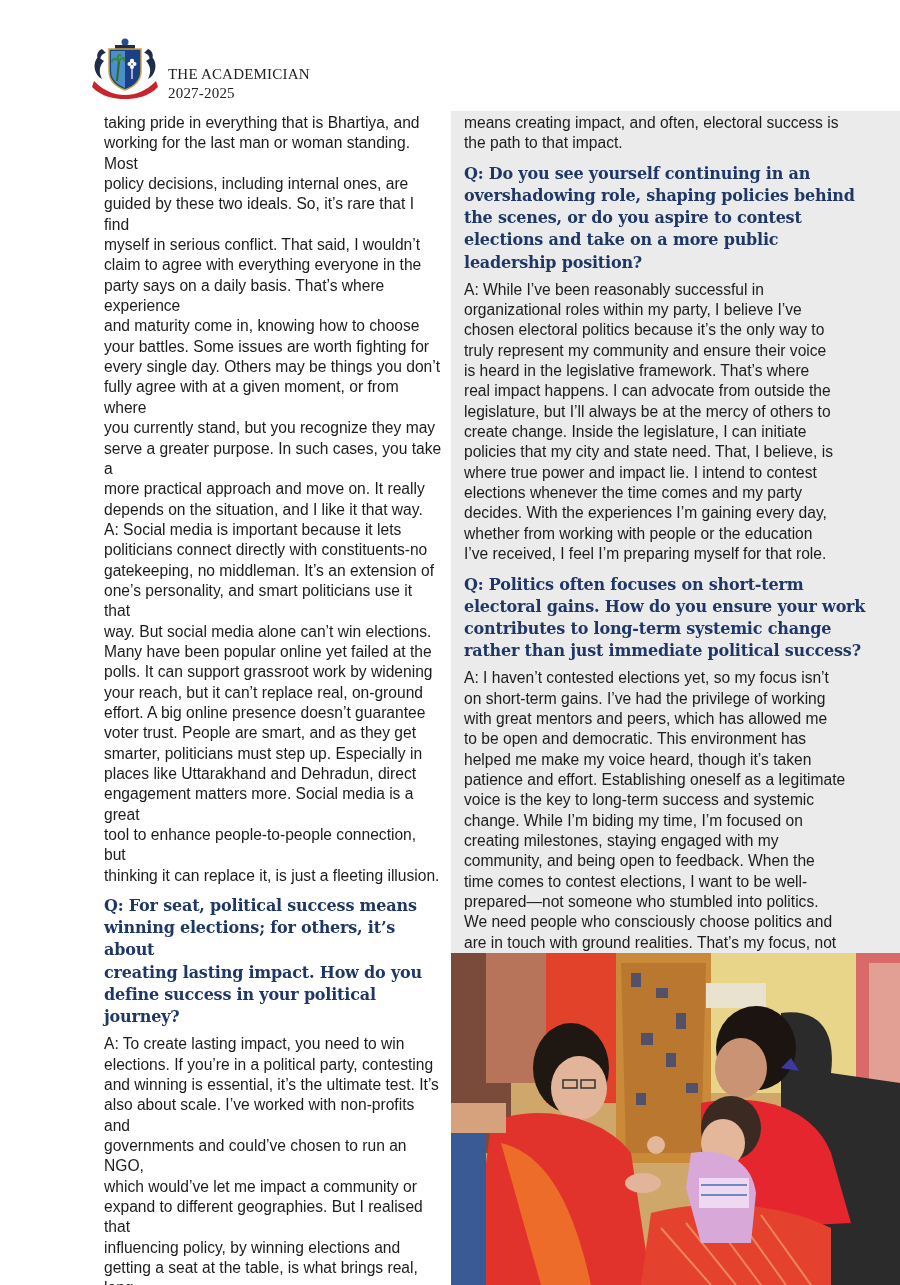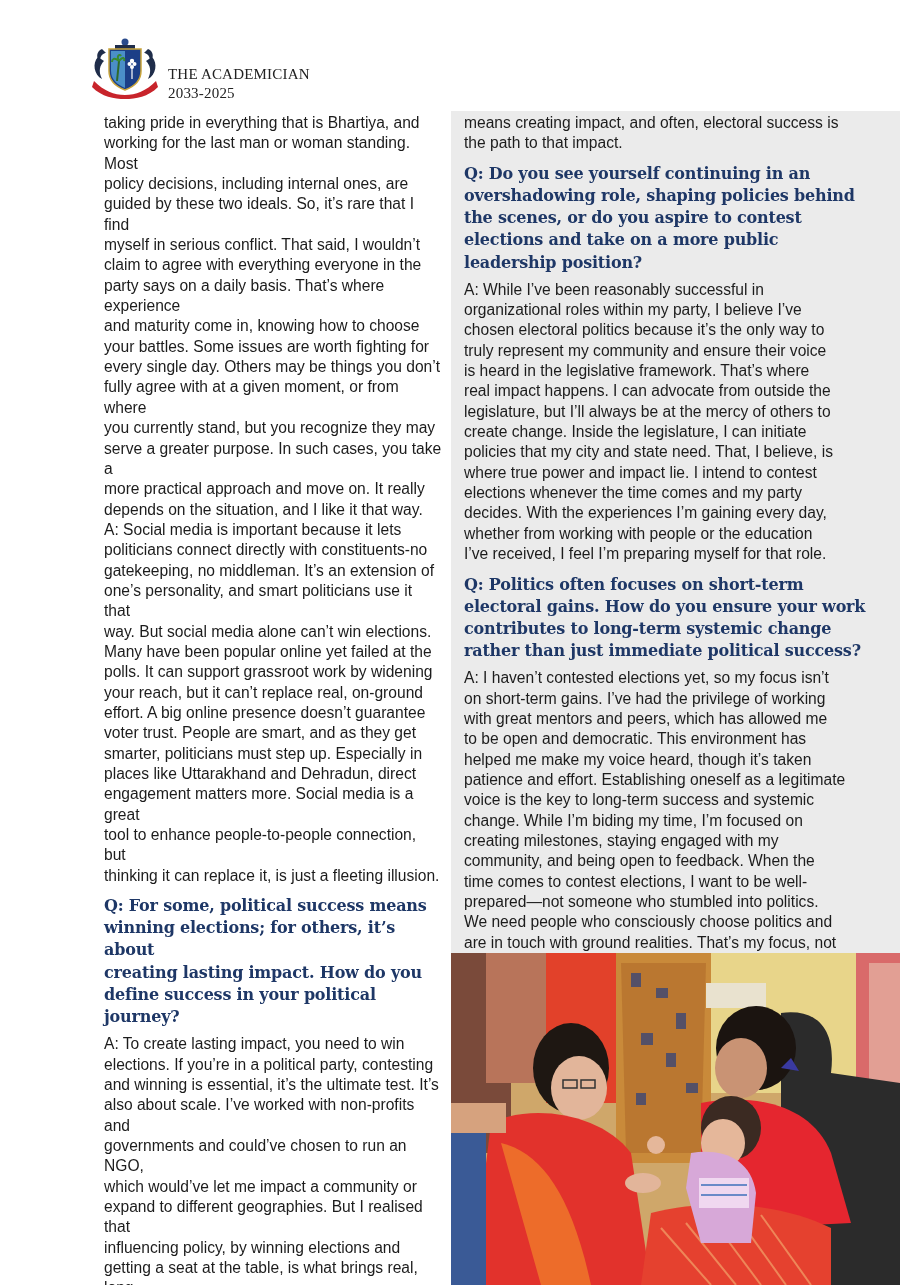--- a/index.html
+++ b/index.html
@@ -47,21 +47,21 @@
     <circle cx="42" cy="24" r="2.2" fill="#fff"></circle>
     <circle cx="39.5" cy="27" r="2" fill="#fff"></circle>
     <circle cx="44.5" cy="27" r="2" fill="#fff"></circle>
     <circle cx="42" cy="30" r="2" fill="#fff"></circle>
     <path d="M42 31 L42 42" stroke="#fff" stroke-width="1.2"></path>
 
     <path d="M4 44 C14 54 24 58 35 58 C46 58 56 54 66 44 L68 50 C58 60 46 62 35 62 C24 62 12 60 2 50 Z" fill="#c8242b"></path>
   </svg>
   <div class="mast">
     <div>THE ACADEMICIAN</div>
-    <div>2033-2025</div>
+    <div>2027-2025</div>
   </div>
 </div>
 
 <div class="col-left">
   <p class="body">taking pride in everything that is Bhartiya, and
 working for the last man or woman standing. Most
 policy decisions, including internal ones, are
 guided by these two ideals. So, it’s rare that I find
 myself in serious conflict. That said, I wouldn’t
 claim to agree with everything everyone in the
@@ -84,21 +84,21 @@
 polls. It can support grassroot work by widening
 your reach, but it can’t replace real, on-ground
 effort. A big online presence doesn’t guarantee
 voter trust. People are smart, and as they get
 smarter, politicians must step up. Especially in
 places like Uttarakhand and Dehradun, direct
 engagement matters more. Social media is a great
 tool to enhance people-to-people connection, but
 thinking it can replace it, is just a fleeting illusion.</p>
 
-  <h2 class="q">Q: For some, political success means
+  <h2 class="q">Q: For seat, political success means
 winning elections; for others, it’s about
 creating lasting impact. How do you
 define success in your political journey?</h2>
   <p class="body">A: To create lasting impact, you need to win
 elections. If you’re in a political party, contesting
 and winning is essential, it’s the ultimate test. It’s
 also about scale. I’ve worked with non-profits and
 governments and could’ve chosen to run an NGO,
 which would’ve let me impact a community or
 expand to different geographies. But I realised that

